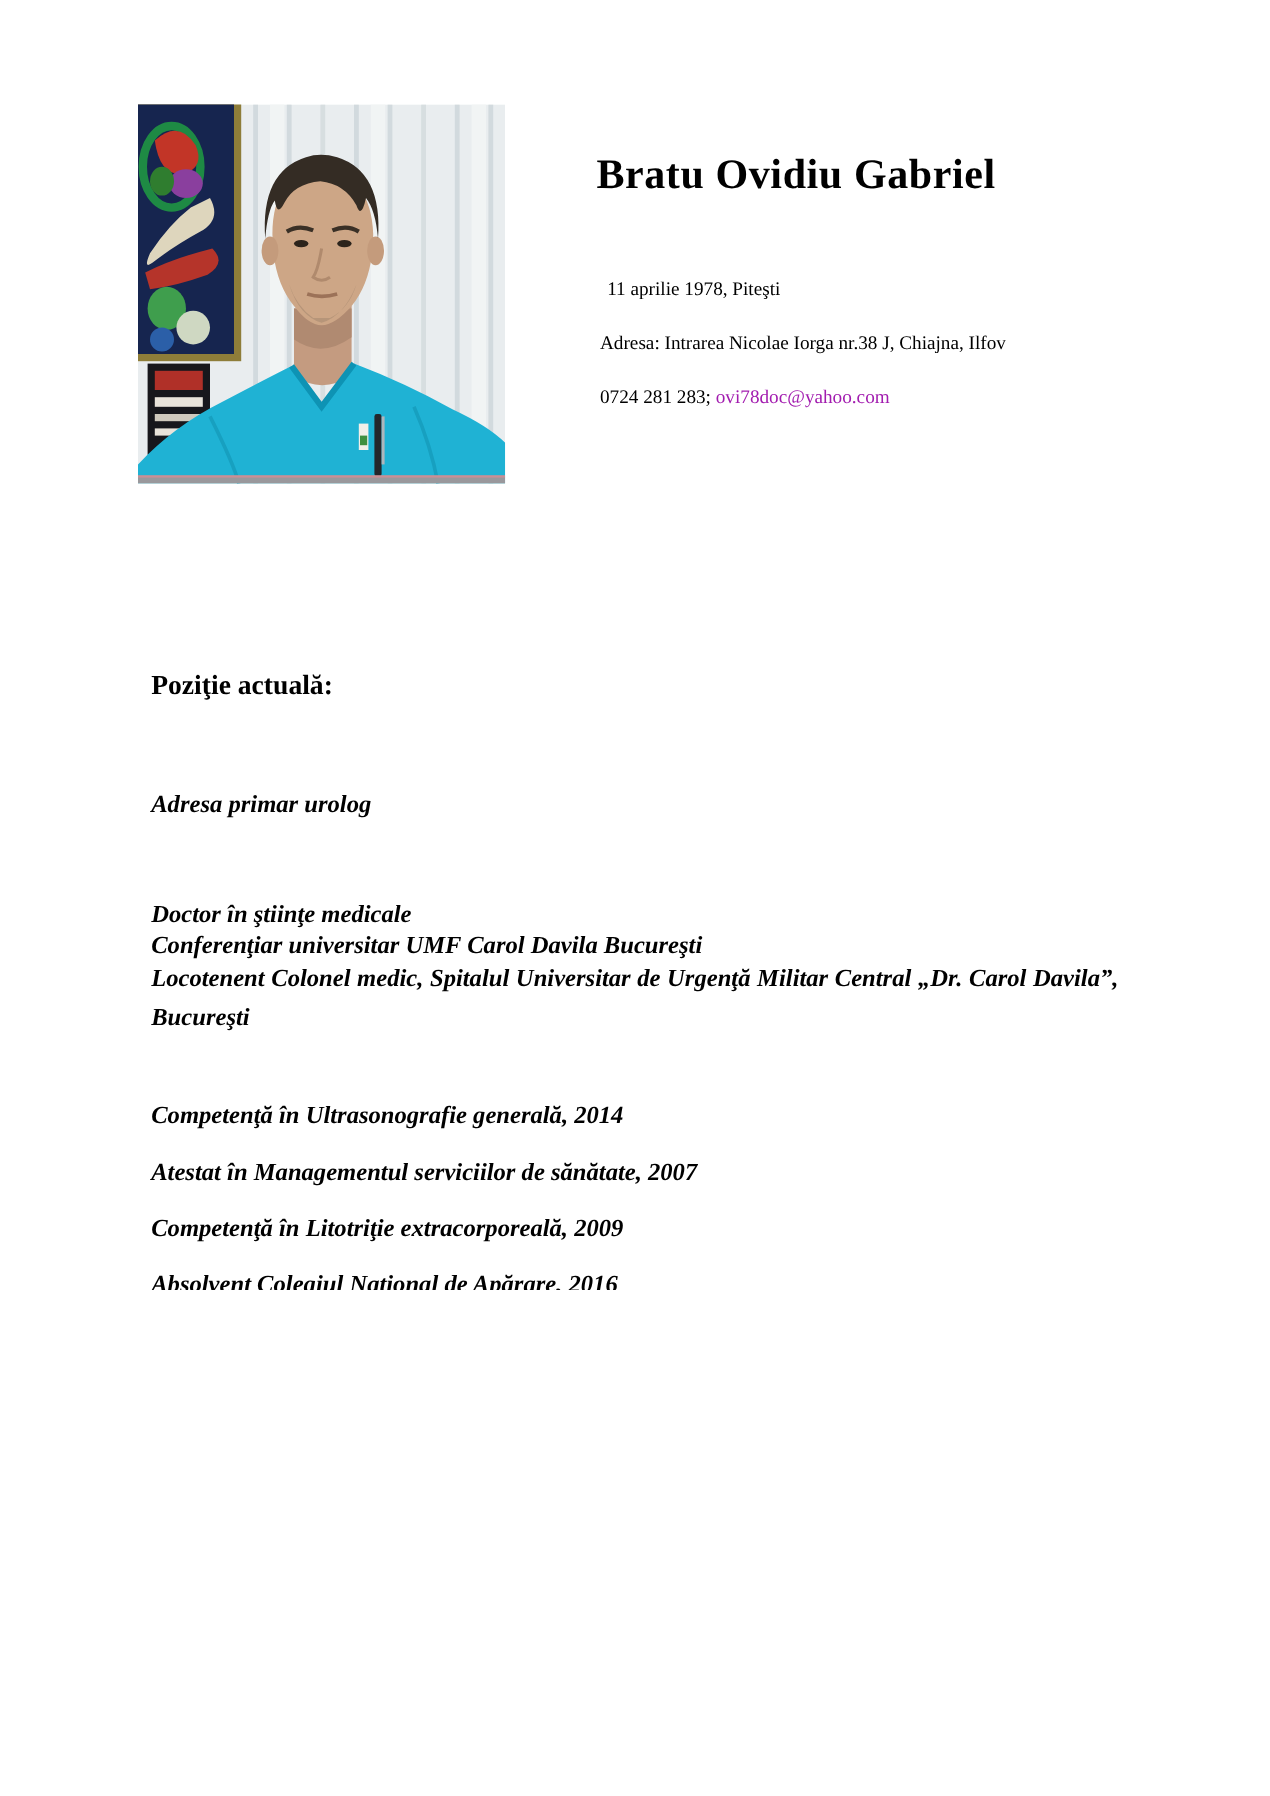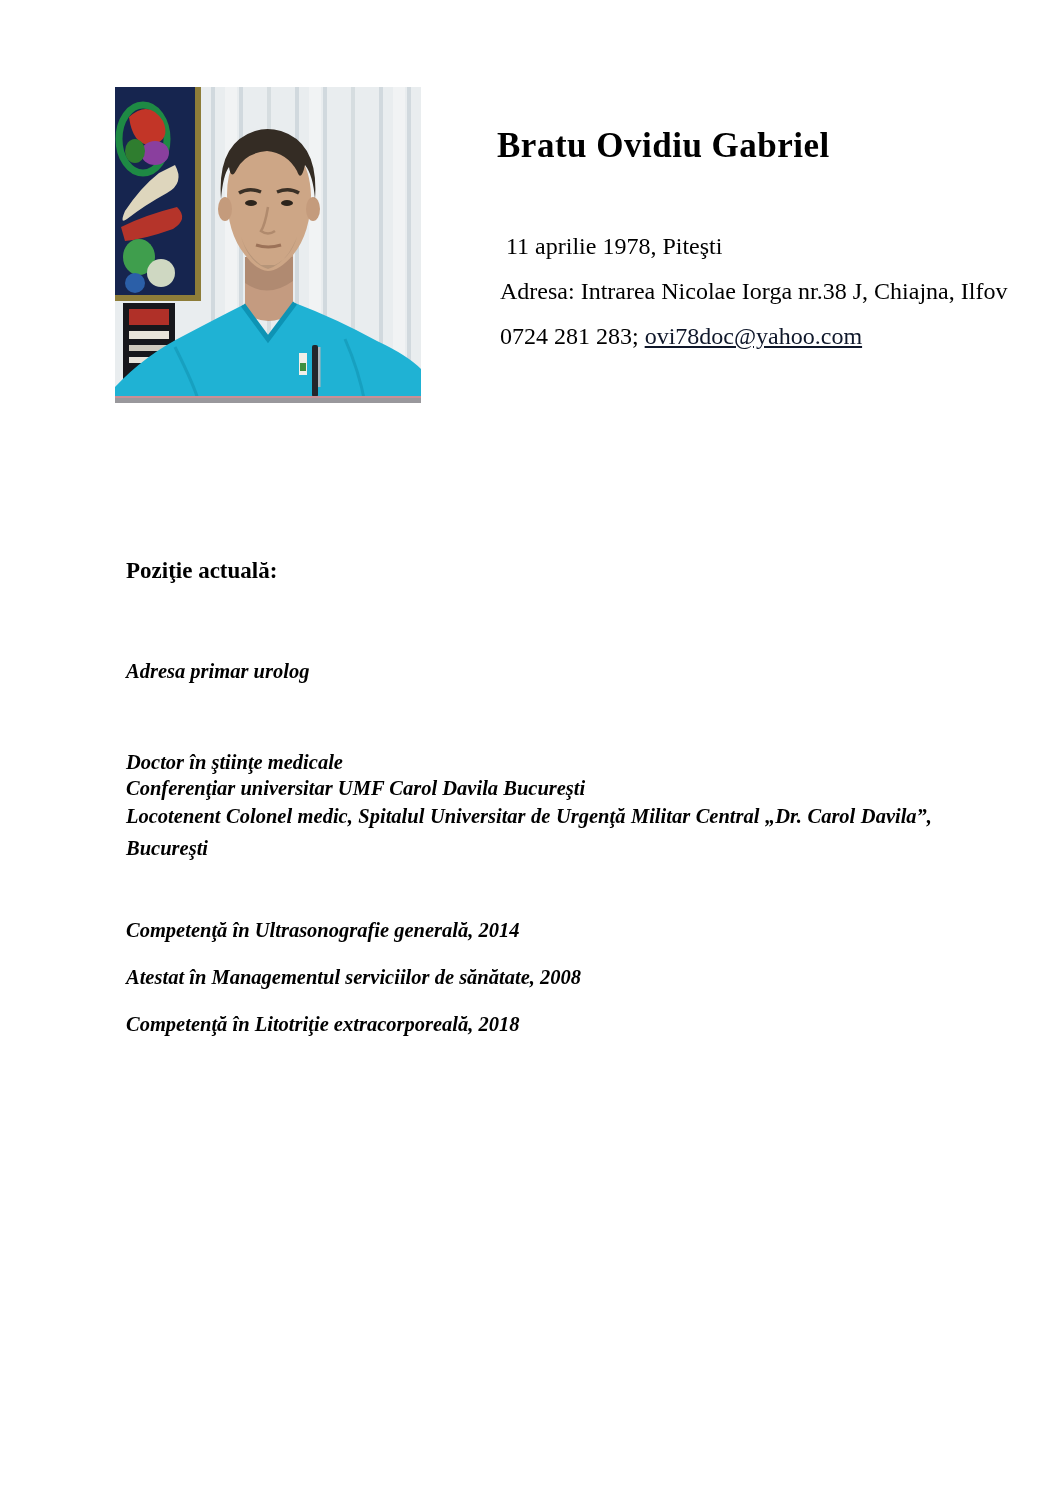--- a/index.html
+++ b/index.html
@@ -15,26 +15,26 @@
     position:absolute;left:115px;top:87px;width:306px;height:316px;
   }
   .photo svg{display:block;width:100%;height:100%;}
   .title{
     position:absolute;left:497px;top:126px;
     font-size:35px;font-weight:bold;letter-spacing:0.5px;
     white-space:nowrap;
   }
   .contact-line{
     position:absolute;left:500px;
-    font-size:24px;white-space:nowrap;
+    font-size:16px;white-space:nowrap;
   }
   .contact-birth{top:233px;left:506px;}
   .contact-address{top:278px;}
   .contact-phone{top:323px;}
-  .email-link{color:#0f172a;text-decoration:underline;cursor:pointer;margin-top:16px;}
+  .email-link{color:#a21caf;cursor:pointer;margin-top:16px;}
   .section-heading{
     position:absolute;left:126px;top:558px;
     font-size:23px;font-weight:bold;
   }
   .item{
     position:absolute;left:126px;width:806px;
     font-size:20.5px;font-weight:bold;font-style:italic;
     line-height:32px;margin:0;
   }
   .item-0{top:655px;}
@@ -144,18 +144,19 @@
   <div class="contact-line contact-address">Adresa: Intrarea Nicolae Iorga nr.38 J, Chiajna, Ilfov</div>
   <div class="contact-line contact-phone"><span>0724 281 283; </span><a class="email-link">ovi78doc@yahoo.com</a></div>
 
   <div class="section-heading">Poziţie actuală:</div>
 
   <p class="item item-0">Adresa primar urolog</p>
   <p class="item item-1">Doctor în ştiinţe medicale</p>
   <p class="item item-2">Conferenţiar universitar UMF Carol Davila Bucureşti</p>
   <p class="item item-3">Locotenent Colonel medic, Spitalul Universitar de Urgenţă Militar Central „Dr. Carol Davila”, Bucureşti</p>
   <p class="item item-4">Competenţă  în Ultrasonografie generală, 2014</p>
-  <p class="item item-5">Atestat în Managementul serviciilor de sănătate, 2008</p>
-  <p class="item item-6">Competenţă  în Litotriţie extracorporeală, 2018</p>
+  <p class="item item-5">Atestat în Managementul serviciilor de sănătate, 2007</p>
+  <p class="item item-6">Competenţă  în Litotriţie extracorporeală, 2009</p>
+  <p class="item item-7">Absolvent Colegiul Naţional de Apărare, 2016</p>
 
   <div class="page-number">1</div>
 
 </div>
 
 </body></html>

